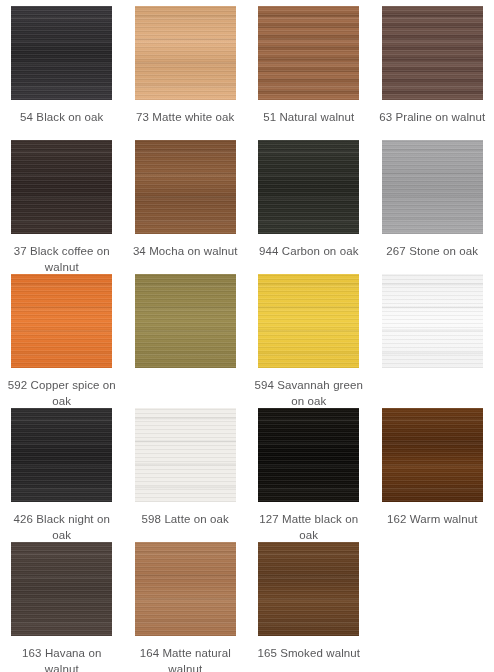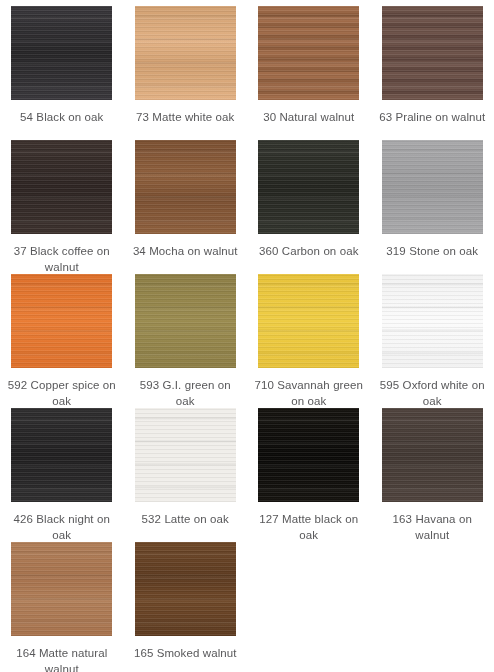--- a/index.html
+++ b/index.html
@@ -93,69 +93,71 @@
     <div class="swatch-cell">
       <div class="swatch-chip" style="background-color: rgb(38, 37, 39); background-image: linear-gradient(rgb(56, 54, 58) 0%, rgb(38, 37, 39) 50%, rgb(56, 54, 58) 100%);"></div>
       <div class="swatch-label">54 Black on oak</div>
     </div>
     <div class="swatch-cell">
       <div class="swatch-chip" style="background-color: rgb(226, 177, 132); background-image: linear-gradient(rgb(209, 159, 112) 0%, rgb(226, 177, 132) 38%, rgb(209, 159, 112) 62%, rgb(226, 177, 132) 100%);"></div>
       <div class="swatch-label">73 Matte white oak</div>
     </div>
     <div class="swatch-cell">
       <div class="swatch-chip" style="background-color: rgb(159, 106, 72); background-image: repeating-linear-gradient(rgb(159, 106, 72) 0px, rgb(159, 106, 72) 6px, rgb(141, 92, 60) 7px, rgb(141, 92, 60) 11px);"></div>
-      <div class="swatch-label">30 Natural walnut</div>
+      <div class="swatch-label">51 Natural walnut</div>
     </div>
     <div class="swatch-cell">
       <div class="swatch-chip" style="background-color: rgb(108, 81, 72); background-image: repeating-linear-gradient(rgb(108, 81, 72) 0px, rgb(108, 81, 72) 6px, rgb(93, 68, 60) 7px, rgb(93, 68, 60) 11px);"></div>
       <div class="swatch-label">63 Praline on walnut</div>
     </div>
     <div class="swatch-cell">
       <div class="swatch-chip" style="background-color: rgb(45, 36, 34); background-image: linear-gradient(rgb(59, 48, 44) 0%, rgb(45, 36, 34) 50%, rgb(59, 48, 44) 100%);"></div>
       <div class="swatch-label">37 Black coffee on walnut</div>
     </div>
     <div class="swatch-cell">
       <div class="swatch-chip" style="background-color: rgb(142, 95, 60); background-image: linear-gradient(rgb(122, 79, 49) 0%, rgb(142, 95, 60) 38%, rgb(122, 79, 49) 62%, rgb(142, 95, 60) 100%);"></div>
       <div class="swatch-label">34 Mocha on walnut</div>
     </div>
     <div class="swatch-cell">
       <div class="swatch-chip" style="background-color: rgb(35, 36, 31); background-image: linear-gradient(rgb(49, 51, 44) 0%, rgb(35, 36, 31) 50%, rgb(49, 51, 44) 100%);"></div>
-      <div class="swatch-label">360 Carbon on oak</div>
+      <div class="swatch-label">944 Carbon on oak</div>
     </div>
     <div class="swatch-cell">
       <div class="swatch-chip" style="background-color: rgb(154, 154, 156); background-image: linear-gradient(rgb(168, 168, 170) 0%, rgb(154, 154, 156) 50%, rgb(168, 168, 170) 100%);"></div>
-      <div class="swatch-label">319 Stone on oak</div>
+      <div class="swatch-label">267 Stone on oak</div>
     </div>
     <div class="swatch-cell">
       <div class="swatch-chip" style="background-color: rgb(233, 124, 52); background-image: linear-gradient(rgb(221, 111, 42) 0%, rgb(233, 124, 52) 50%, rgb(221, 111, 42) 100%);"></div>
       <div class="swatch-label">592 Copper spice on oak</div>
     </div>
     <div class="swatch-cell">
       <div class="swatch-chip" style="background-color: rgb(154, 139, 79); background-image: linear-gradient(rgb(140, 125, 69) 0%, rgb(154, 139, 79) 50%, rgb(140, 125, 69) 100%);"></div>
-      <div class="swatch-label">593 G.I. green on oak</div>
     </div>
     <div class="swatch-cell">
       <div class="swatch-chip" style="background-color: rgb(239, 205, 68); background-image: linear-gradient(rgb(231, 194, 57) 0%, rgb(239, 205, 68) 50%, rgb(231, 194, 57) 100%);"></div>
-      <div class="swatch-label">710 Savannah green on oak</div>
+      <div class="swatch-label">594 Savannah green on oak</div>
     </div>
     <div class="swatch-cell">
       <div class="swatch-chip" style="background-color: rgb(251, 251, 251); background-image: linear-gradient(rgb(241, 241, 241) 0%, rgb(251, 251, 251) 50%, rgb(241, 241, 241) 100%);"></div>
-      <div class="swatch-label">595 Oxford white on oak</div>
     </div>
     <div class="swatch-cell">
       <div class="swatch-chip" style="background-color: rgb(32, 31, 32); background-image: linear-gradient(rgb(46, 45, 46) 0%, rgb(32, 31, 32) 50%, rgb(46, 45, 46) 100%);"></div>
       <div class="swatch-label">426 Black night on oak</div>
     </div>
     <div class="swatch-cell">
       <div class="swatch-chip" style="background-color: rgb(240, 238, 234); background-image: none;"></div>
-      <div class="swatch-label">532 Latte on oak</div>
+      <div class="swatch-label">598 Latte on oak</div>
     </div>
     <div class="swatch-cell">
       <div class="swatch-chip" style="background-color: rgb(11, 10, 8); background-image: linear-gradient(rgb(21, 19, 15) 0%, rgb(11, 10, 8) 50%, rgb(21, 19, 15) 100%);"></div>
       <div class="swatch-label">127 Matte black on oak</div>
+    </div>
+    <div class="swatch-cell">
+      <div class="swatch-chip" style="background-color: rgb(80, 41, 14); background-image: linear-gradient(rgb(106, 58, 21) 0%, rgb(80, 41, 14) 38%, rgb(106, 58, 21) 62%, rgb(80, 41, 14) 100%);"></div>
+      <div class="swatch-label">162 Warm walnut</div>
     </div>
     <div class="swatch-cell">
       <div class="swatch-chip" style="background-color: rgb(66, 56, 51); background-image: linear-gradient(rgb(78, 66, 60) 0%, rgb(66, 56, 51) 50%, rgb(78, 66, 60) 100%);"></div>
       <div class="swatch-label">163 Havana on walnut</div>
     </div>
     <div class="swatch-cell">
       <div class="swatch-chip" style="background-color: rgb(165, 113, 76); background-image: linear-gradient(rgb(176, 126, 88) 0%, rgb(165, 113, 76) 38%, rgb(176, 126, 88) 62%, rgb(165, 113, 76) 100%);"></div>
       <div class="swatch-label">164 Matte natural walnut</div>
     </div>
     <div class="swatch-cell">

